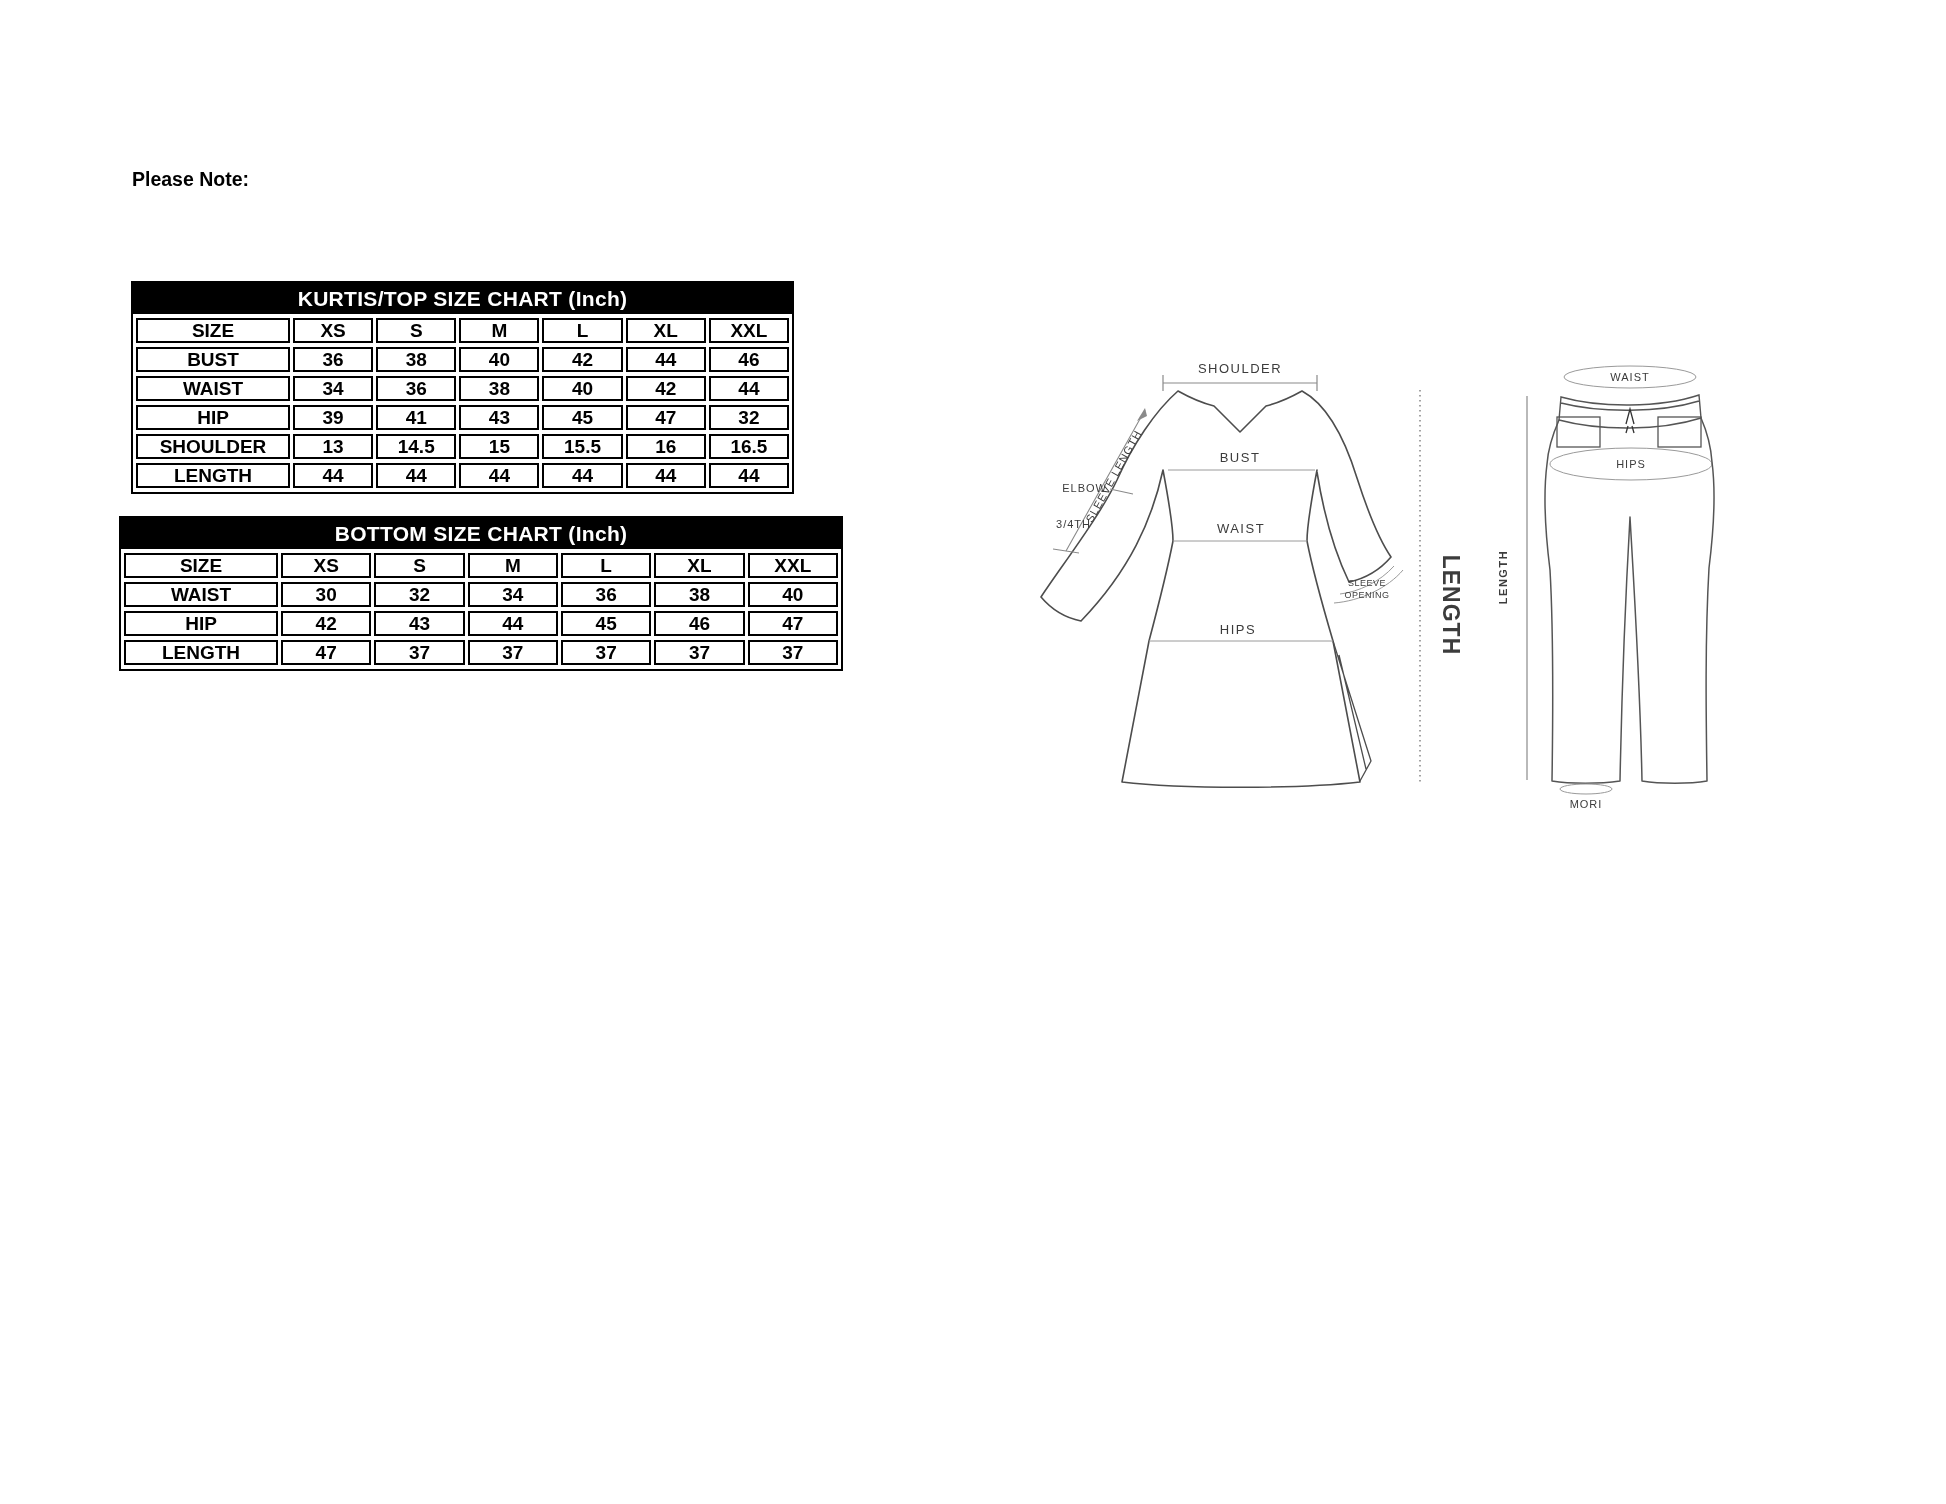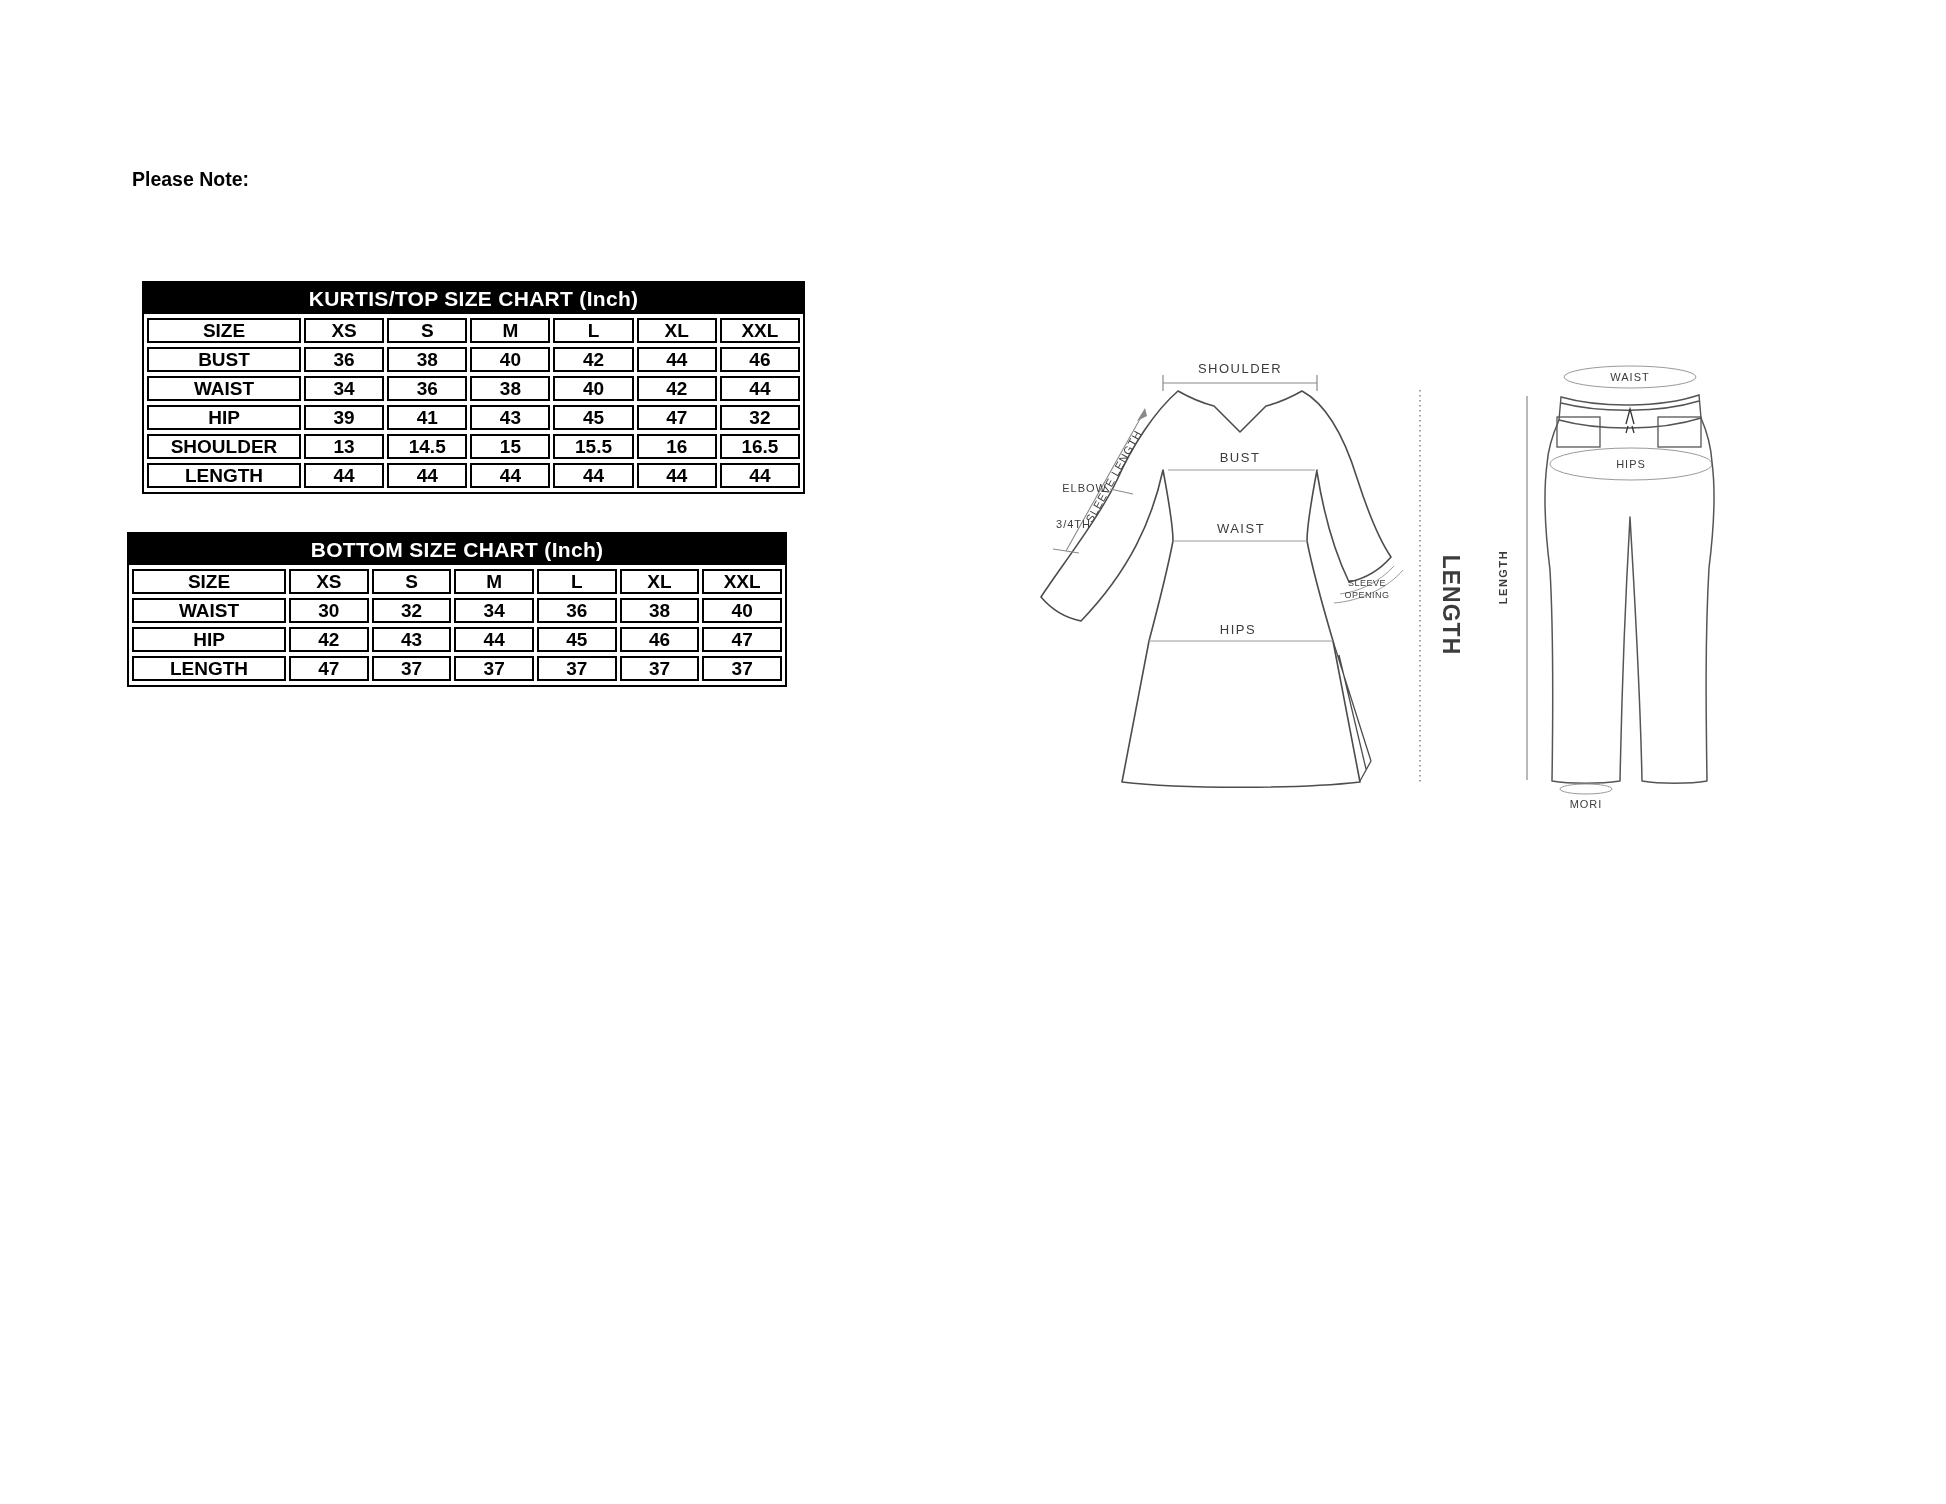--- a/index.html
+++ b/index.html
@@ -29,22 +29,22 @@
     white-space: nowrap;
   }
 
   
   .table-block {
     position: absolute;
     border: 2px solid #000;
     background: #fff;
     box-sizing: border-box;
   }
-  .t1 { left: 142px; top: 281px; width: 663px; }
-  .t2 { left: 127px; top: 516px; width: 660px; margin-top: 16px; }
+  .t1 { left: 131px; top: 281px; width: 663px; }
+  .t2 { left: 119px; top: 516px; width: 724px; }
 
   .table-title {
     background: #000;
     color: #fff;
     font-weight: bold;
     font-size: 21px;
     text-align: center;
     height: 31px;
     line-height: 31px;
     letter-spacing: 0.3px;

